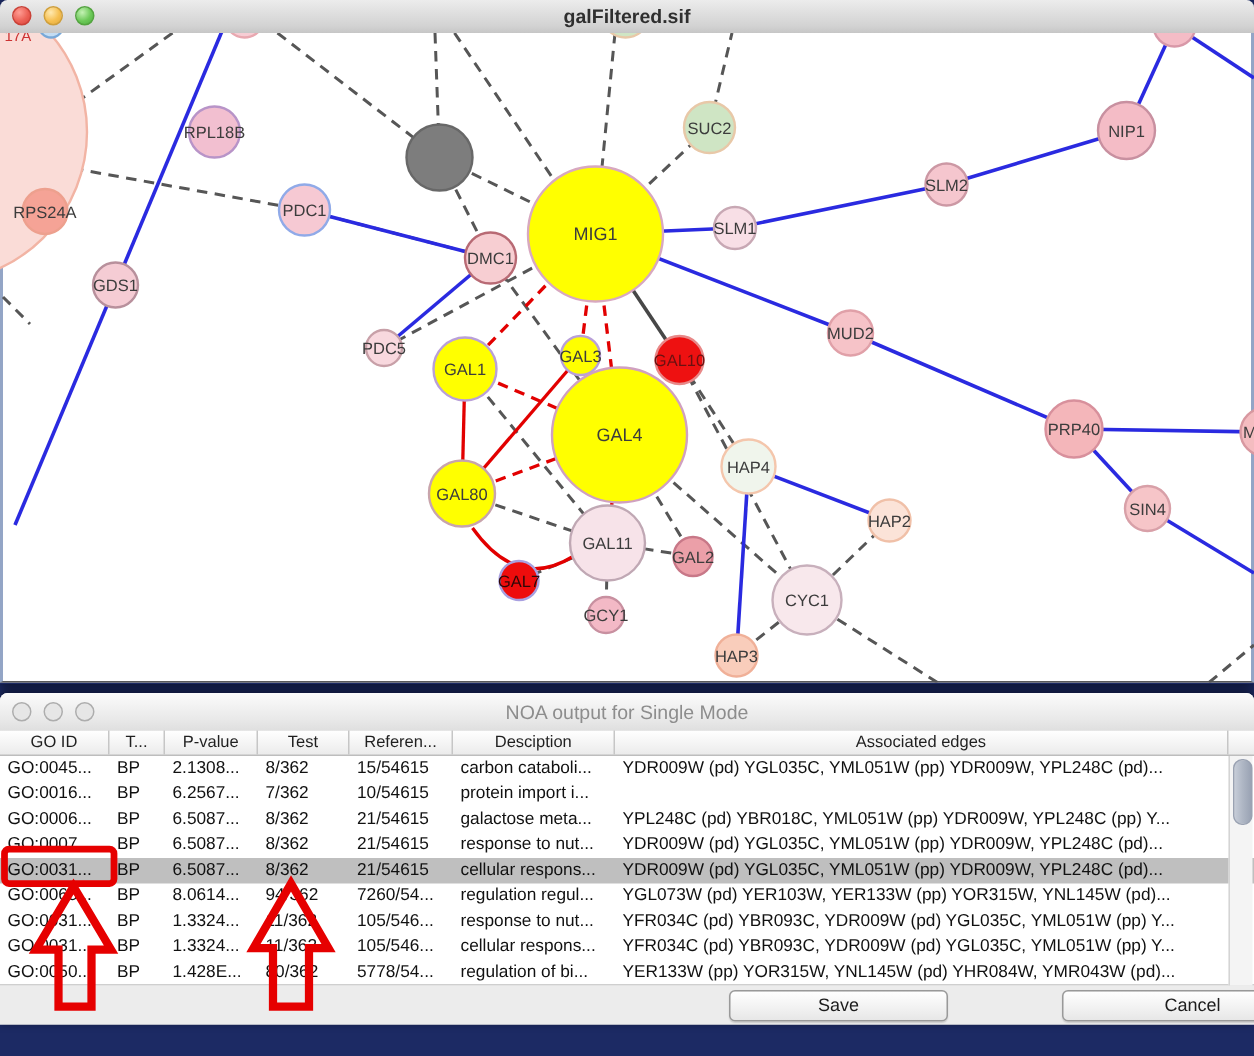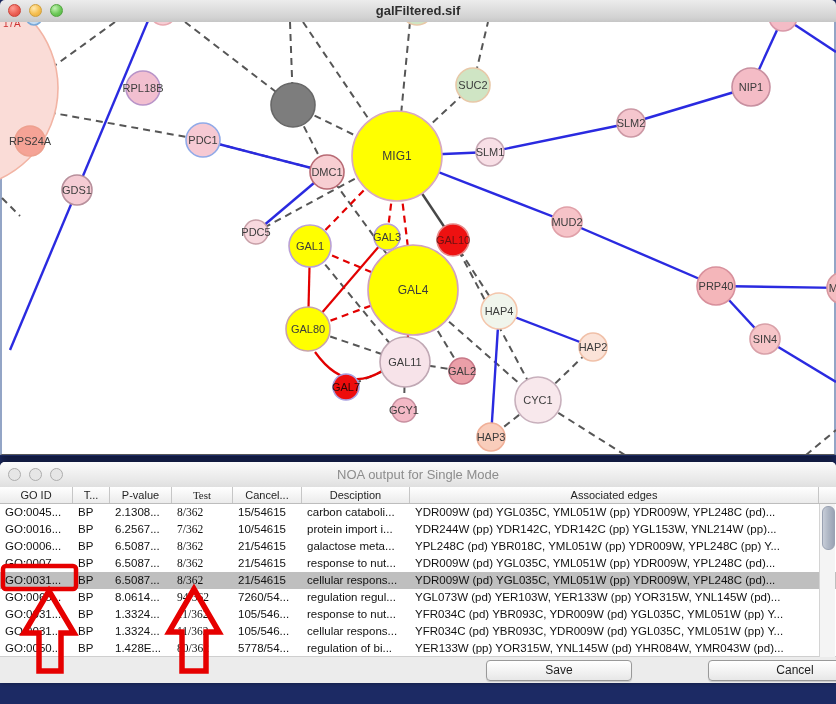--- a/index.html
+++ b/index.html
@@ -62,21 +62,21 @@
     border-right:1px solid #c6c6c6;box-sizing:border-box;
     white-space:nowrap;overflow:hidden;
   }
   .rows{
     position:absolute;left:0;top:42px;width:836px;height:153px;background:#ffffff;
     border-bottom:1px solid #cfcfcf;box-sizing:border-box;
   }
   .tr{display:flex;height:17px;line-height:17px;font-size:11.5px;color:#111;}
   .tr.selected{background:#bfbfbf;}
   .td{white-space:nowrap;overflow:hidden;box-sizing:border-box;padding-left:5px;}
-  .c0{width:73px;} .c1{width:37px;} .c2{width:62px;} .c3{width:61px;font-family:Liberation Serif, serif;}
+  .c0{width:73px;} .c1{width:37px;} .c2{width:62px;} .c3{width:61px;}
   .c4{width:69px;} .c5{width:108px;} .c6{width:409px;} .c7{width:17px;border-right:none;}
   .scrollbar{
     position:absolute;left:819px;top:42px;width:16px;height:153px;
     background:#f4f4f4;border-left:1px solid #d4d4d4;box-sizing:border-box;
   }
   .thumb{
     position:absolute;left:2px;top:2px;width:11px;height:42px;border-radius:6px;
     background:linear-gradient(90deg,#c7cdd8,#aeb6c4 50%,#9aa3b4);
     border:1px solid #9aa2b2;
   }
@@ -235,21 +235,21 @@
       <div class="light inactive"></div>
     </div>
     <div class="title">NOA output for Single Mode</div>
   </div>
 
   <div class="table-header" id="table-header">
       <div class="th c0">GO ID</div>
       <div class="th c1">T...</div>
       <div class="th c2">P-value</div>
       <div class="th c3">Test</div>
-      <div class="th c4">Cancel...</div>
+      <div class="th c4">Referen...</div>
       <div class="th c5">Desciption</div>
       <div class="th c6">Associated edges</div>
       <div class="th c7"></div>
     </div>
   <div class="rows" id="table-rows">
       <div class="tr">
         <div class="td c0">GO:0045...</div>
         <div class="td c1">BP</div>
         <div class="td c2">2.1308...</div>
         <div class="td c3">8/362</div>
@@ -257,21 +257,20 @@
         <div class="td c5">carbon cataboli...</div>
         <div class="td c6">YDR009W (pd) YGL035C, YML051W (pp) YDR009W, YPL248C (pd)...</div>
       </div>
       <div class="tr">
         <div class="td c0">GO:0016...</div>
         <div class="td c1">BP</div>
         <div class="td c2">6.2567...</div>
         <div class="td c3">7/362</div>
         <div class="td c4">10/54615</div>
         <div class="td c5">protein import i...</div>
-        <div class="td c6">YDR244W (pp) YDR142C, YDR142C (pp) YGL153W, YNL214W (pp)...</div>
       </div>
       <div class="tr">
         <div class="td c0">GO:0006...</div>
         <div class="td c1">BP</div>
         <div class="td c2">6.5087...</div>
         <div class="td c3">8/362</div>
         <div class="td c4">21/54615</div>
         <div class="td c5">galactose meta...</div>
         <div class="td c6">YPL248C (pd) YBR018C, YML051W (pp) YDR009W, YPL248C (pp) Y...</div>
       </div>

